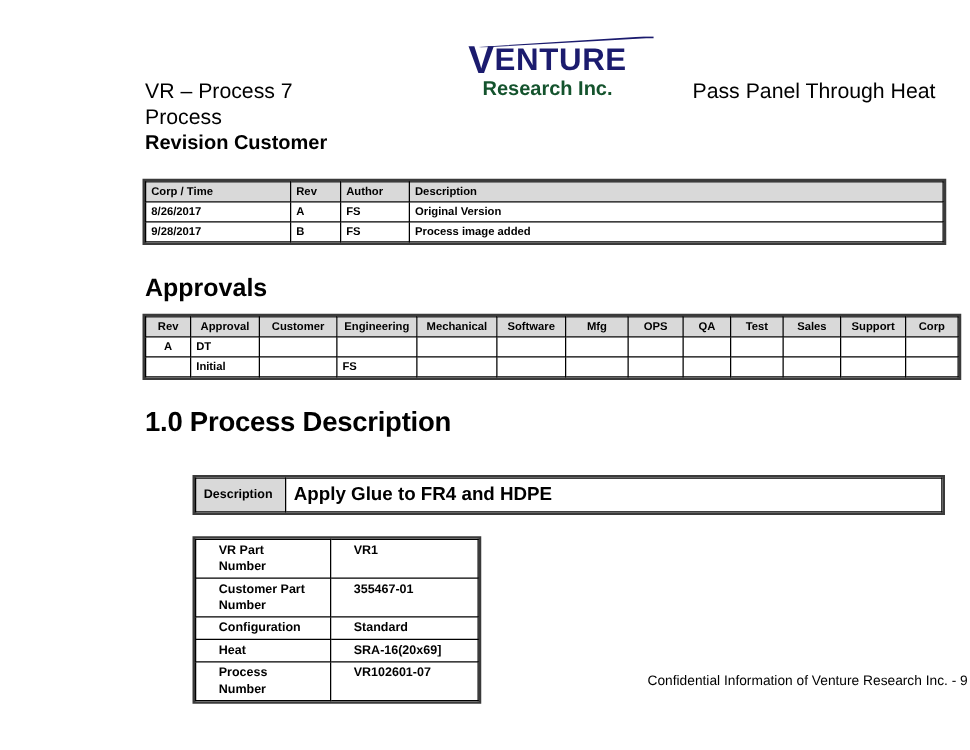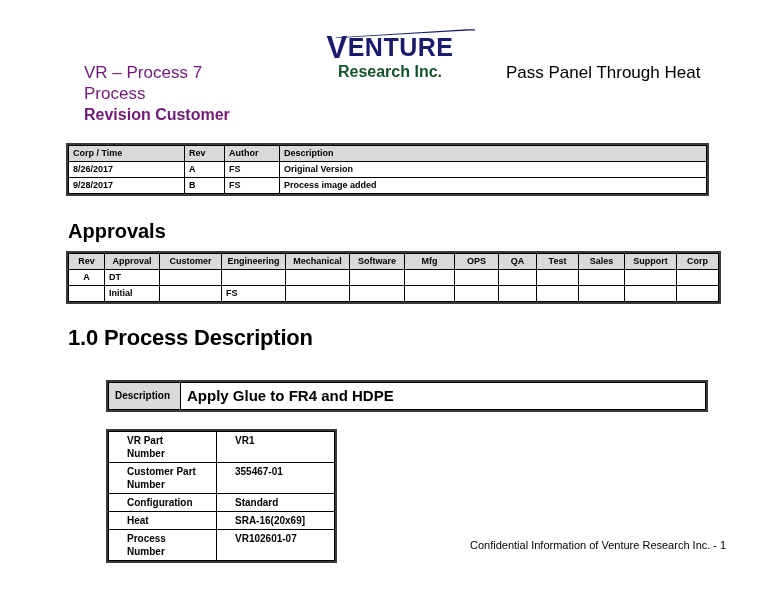--- a/index.html
+++ b/index.html
@@ -15,20 +15,21 @@
     color: #000000;
     overflow: hidden;
     position: relative;
   }
 
   .page {
     position: relative;
     width: 640px;
     height: 600px;
     box-sizing: border-box;
+    margin-left: 48px;
   }
 
   
   .logo-block {
     position: absolute;
     left: 310px;
     top: 28px;
     width: 160px;
     text-align: center;
   }
@@ -63,25 +64,25 @@
     font-size: 16px;
     color: #14532d;
     line-height: 1.05;
     margin-top: 1px;
     letter-spacing: 0px;
   }
 
   
   .hdr-left {
     position: absolute;
-    left: 84px;
+    left: 68px;
     top: 62px;
     font-size: 17px;
     line-height: 21px;
-    color: #701a75;
+    color: #000000;
   }
   .hdr-left .line1 { font-weight: normal; }
   .hdr-left .line2 { font-weight: normal; }
   .hdr-left .line3 { font-weight: bold; font-size: 16px; }
 
   .hdr-right {
     position: absolute;
     left: 506px;
     top: 62px;
     font-size: 17px;
@@ -379,15 +380,15 @@
           <td>SRA-16(20x69]</td>
         </tr>
         <tr>
           <td class="k">Process Number</td>
           <td>VR102601-07</td>
         </tr>
       </tbody>
     </table>
   </div>
 
-  <div class="footer">Confidential Information of Venture Research Inc. - 1</div>
+  <div class="footer">Confidential Information of Venture Research Inc. - 9</div>
 
 </div>
 
 </body></html>

